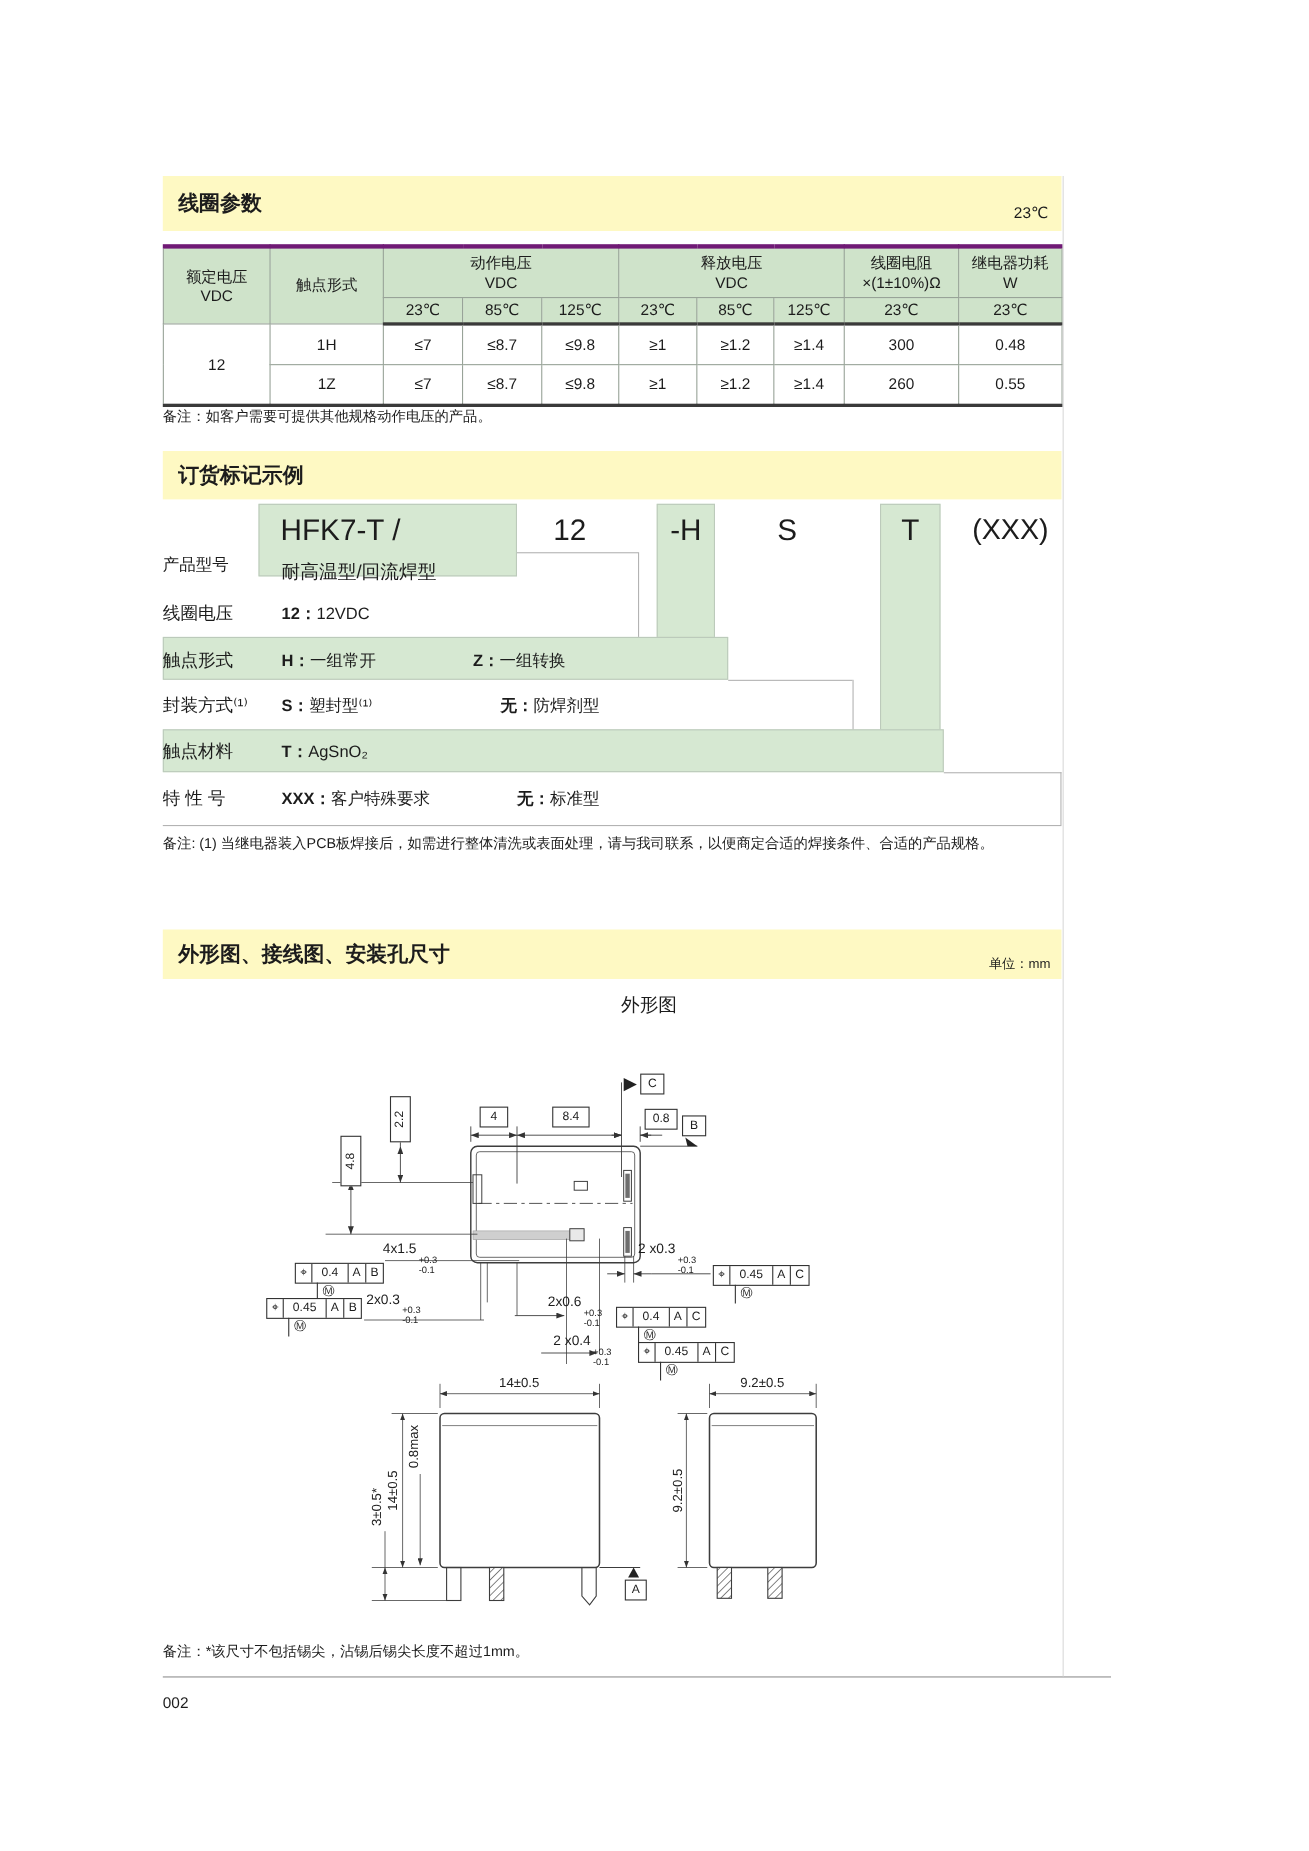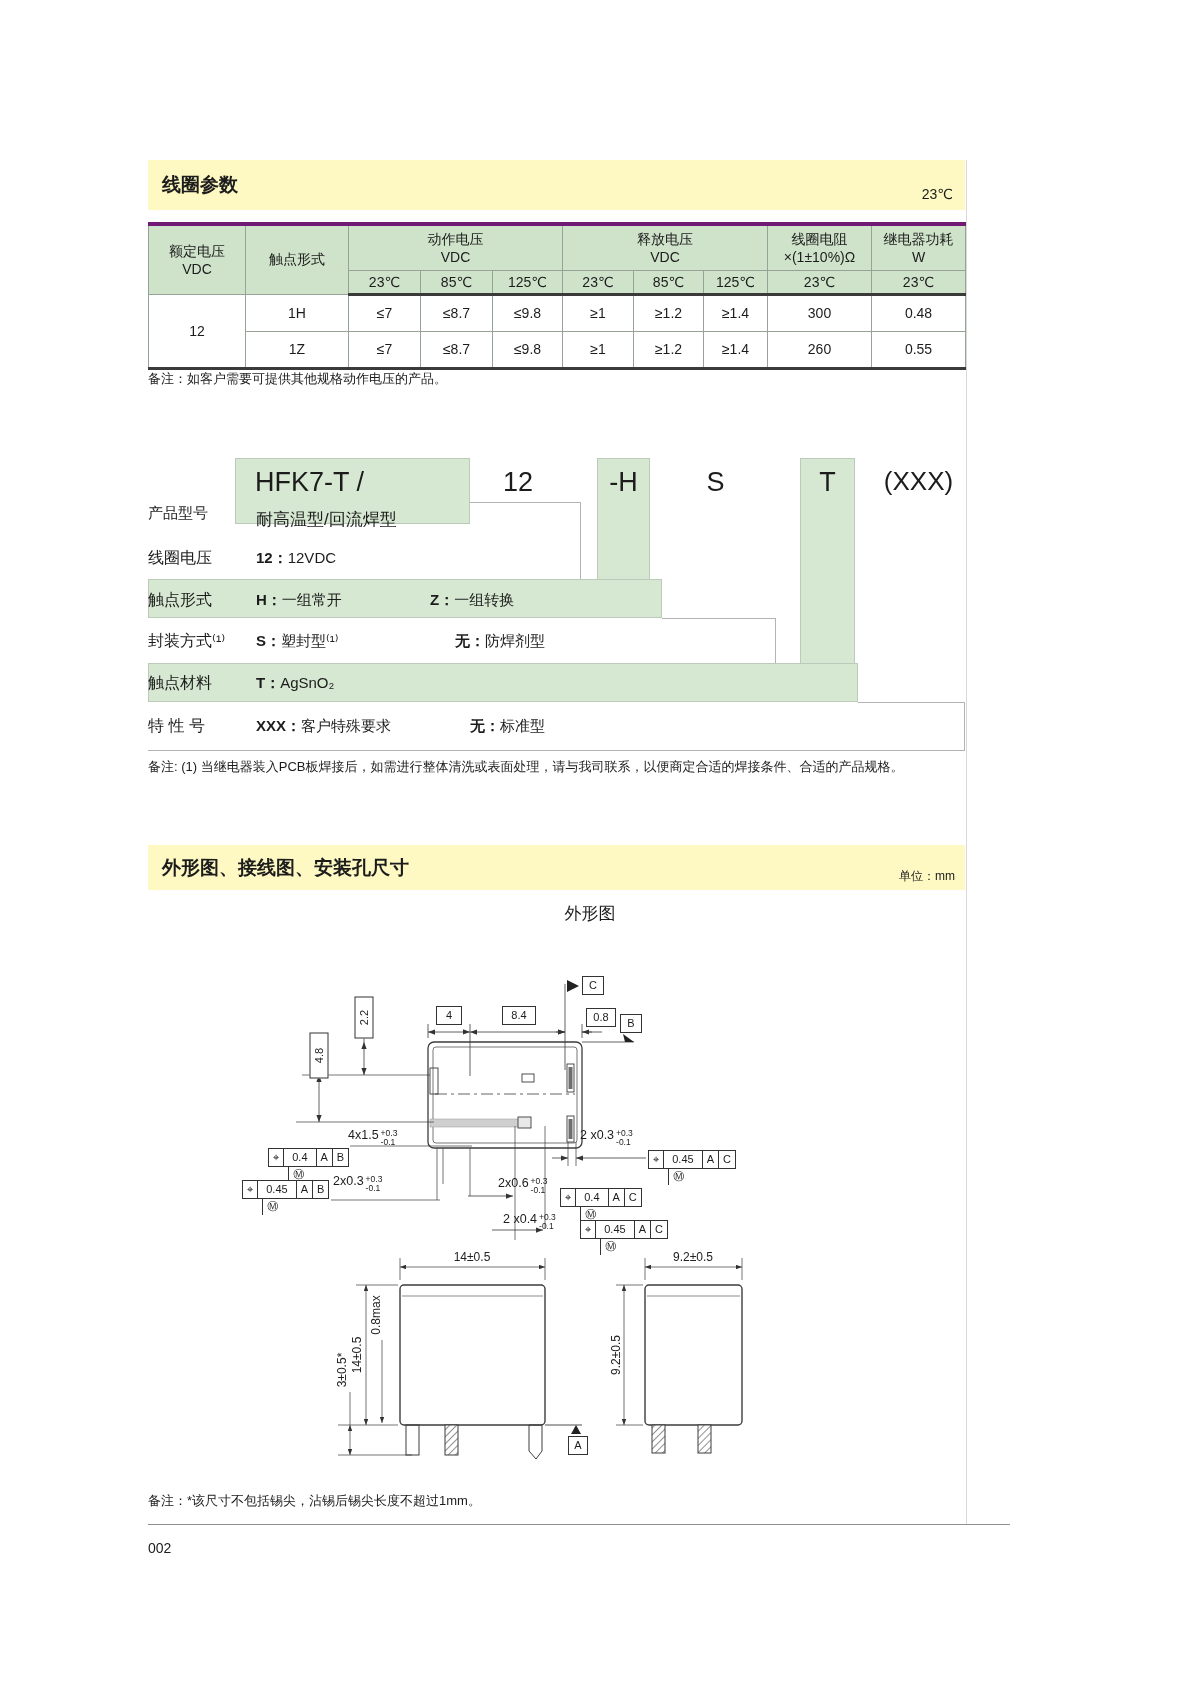--- a/index.html
+++ b/index.html
@@ -27,21 +27,21 @@
   .notes .n2{padding-left:38px}
   
   .dimbox{position:absolute;border:1px solid #333;background:#fff;font-size:11px;
           text-align:center;line-height:17px;height:19px}
   .rot{transform:rotate(-90deg)}
   .fcf{position:absolute;display:flex;border:1px solid #333;height:19px;background:#fff;
        font-size:11px;line-height:17px;align-items:stretch}
   .fcf span{padding:0 4px;border-left:1px solid #333;display:block}
   .fcf span:first-child{border-left:none}
   .clabel{position:absolute;font-size:12.5px;display:flex;gap:2px;align-items:flex-start;white-space:nowrap}
-  .tolstack{display:inline-flex;flex-direction:column;font-size:8.5px;line-height:8.5px;margin-top:1px}
+  .tolstack{display:inline-flex;flex-direction:column;font-size:8.5px;line-height:8.5px;margin-top:13px}
   svg text{font-family:"Liberation Sans","DejaVu Sans",sans-serif;font-size:12px;fill:#222}
   .note-sm{position:absolute;font-size:13px}
   .pagenum{position:absolute;font-size:14px}
   .title-center{position:absolute;text-align:center;font-size:17px}
 </style>
 </head>
 <body>
 
 <div class="page">
 
@@ -108,20 +108,23 @@
       <td>≥1.2</td>
       <td>≥1.4</td>
       <td>260</td>
       <td>0.55</td>
     </tr>
   </tbody>
     </table>
 
   <div class="note-sm" style="left:148px;top:370px">备注：如客户需要可提供其他规格动作电压的产品。</div>
 
+  <div class="band" style="top:410px">
+    <span>订货标记示例</span>
+  </div>
 
   <div class="gshape" style="left:235px;top:458px;width:235px;height:66px"></div>
   <div class="gshape" style="left:597px;top:458px;width:53px;height:122px"></div>
   <div class="gshape" style="left:800px;top:458px;width:55px;height:206px"></div>
   <div class="gshape" style="left:148px;top:579px;width:514px;height:39px"></div>
   <div class="gshape" style="left:148px;top:663px;width:710px;height:39px"></div>
 
   <div class="hline" style="left:470px;top:502px;width:110px;height:1px"></div>
   <div class="vline" style="left:580px;top:502px;width:1px;height:77px"></div>
   <div class="hline" style="left:662px;top:618px;width:113px;height:1px"></div>

